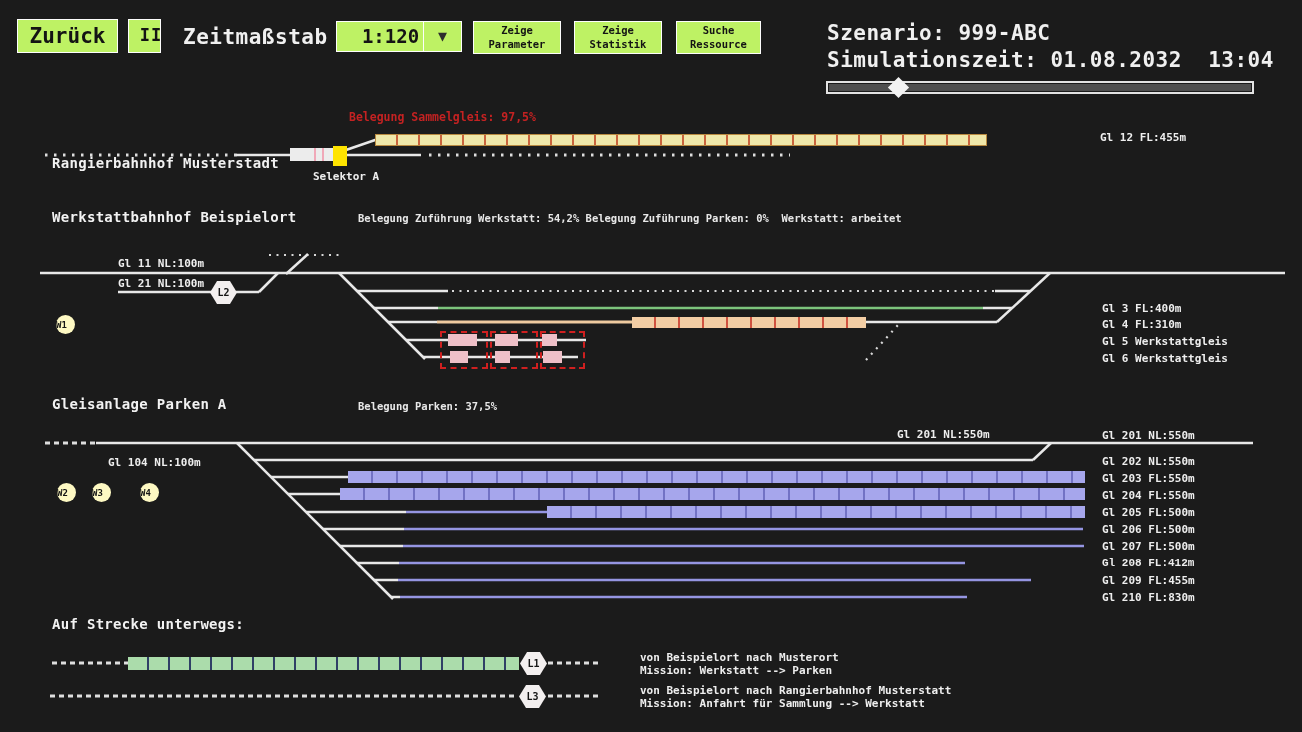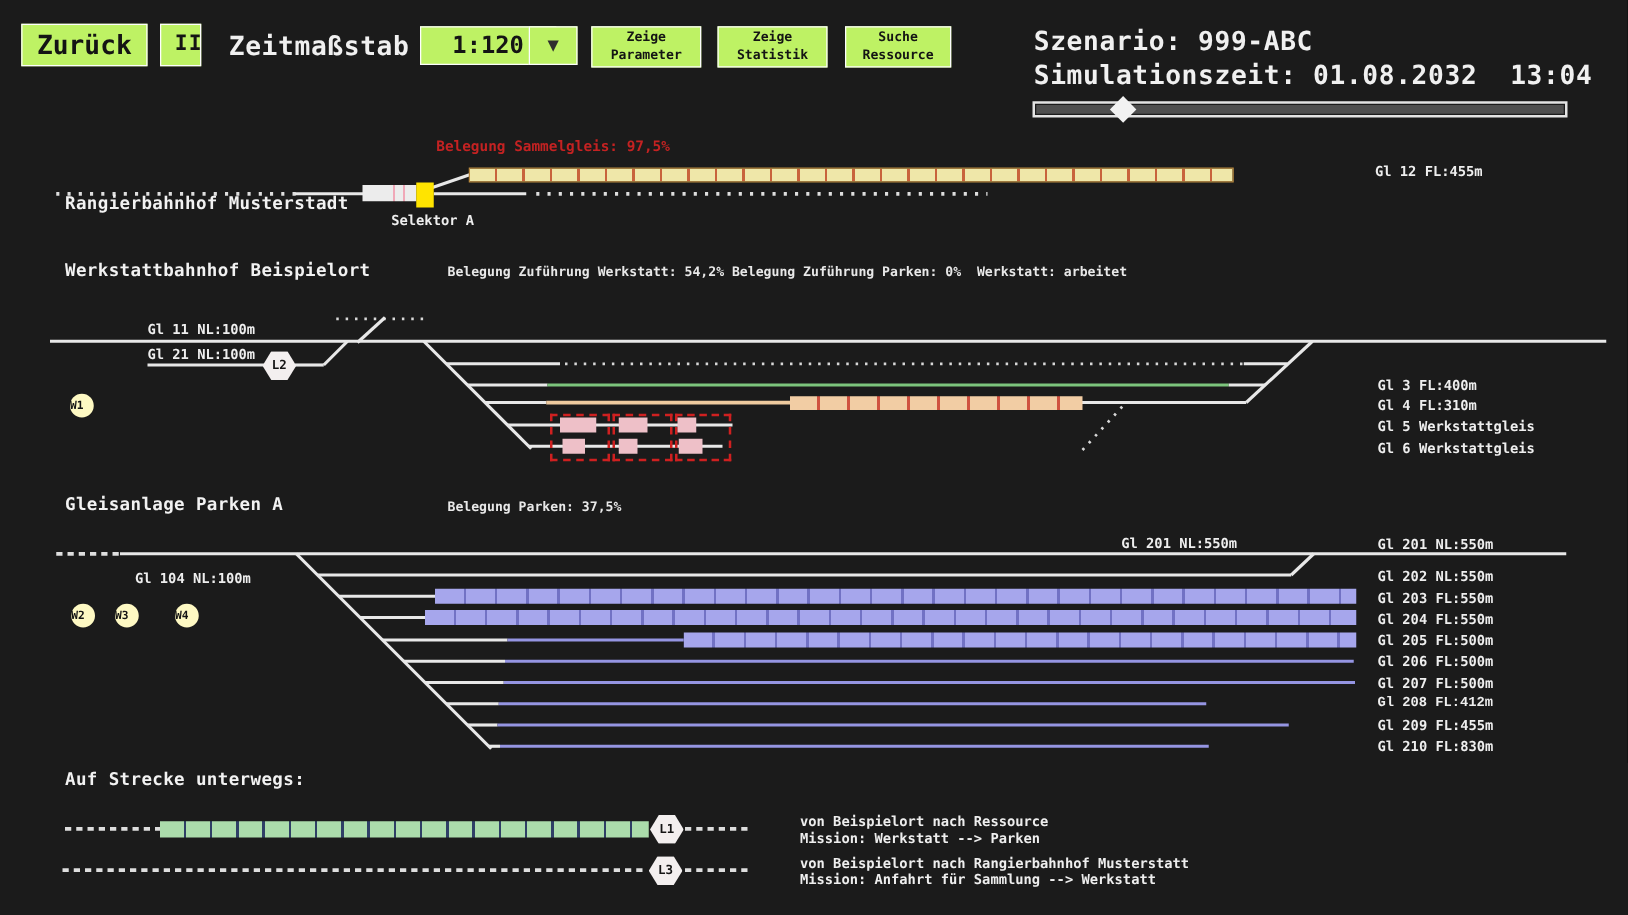--- a/index.html
+++ b/index.html
@@ -245,21 +245,21 @@
   <div class="lbl" style="left:1102px; top:557px;font-family:Liberation Mono, monospace;">Gl 208 FL:412m</div>
   <div class="lbl" style="left:1102px; top:574px;">Gl 209 FL:455m</div>
   <div class="lbl" style="left:1102px; top:591px;">Gl 210 FL:830m</div>
 
   <div class="heading" style="left:52px; top:616px;">Auf Strecke unterwegs:</div>
 
   <div class="train train-green" style="left:128px; top:657px; width:391px; height:13px;"></div>
   <div class="hex" style="left:520px; top:652px;">
       <span>L1</span>
     </div>
-  <div class="lbl" style="left:640px; top:651px;">von Beispielort nach Ressource</div>
+  <div class="lbl" style="left:640px; top:651px;">von Beispielort nach Musterort</div>
   <div class="lbl" style="left:640px; top:664px;">Mission: Werkstatt --&gt; Parken</div>
 
   <div class="hex" style="left:519px; top:685px;">
       <span>L3</span>
     </div>
   <div class="lbl" style="left:640px; top:684px;">von Beispielort nach Rangierbahnhof Musterstatt</div>
   <div class="lbl" style="left:640px; top:697px;">Mission: Anfahrt für Sammlung --&gt; Werkstatt</div>
 
 </div>
 

